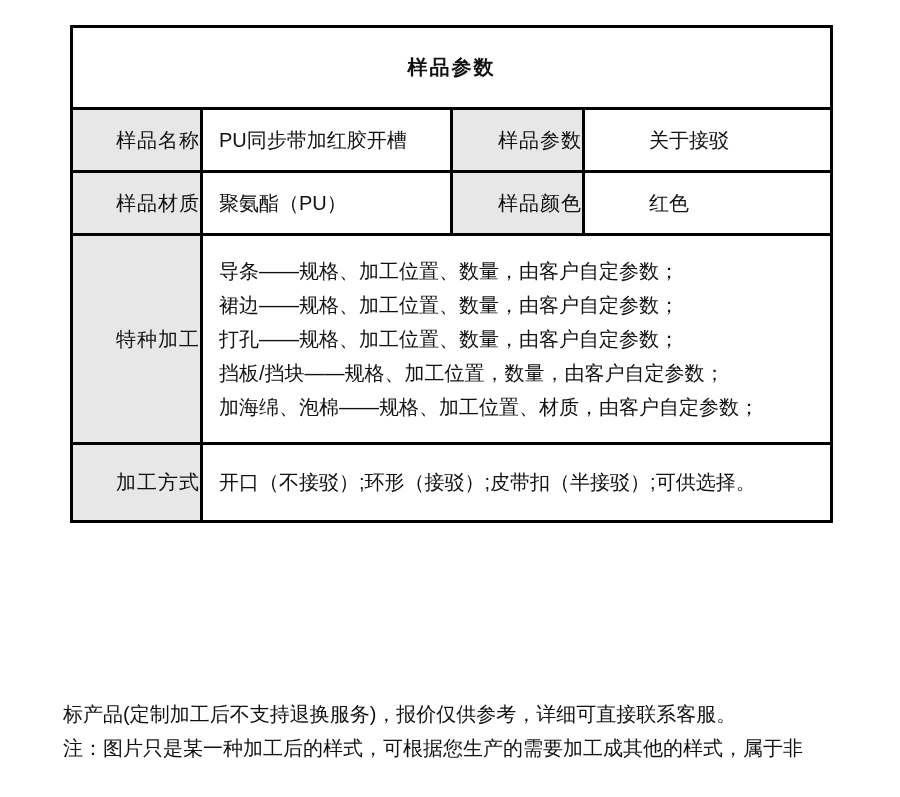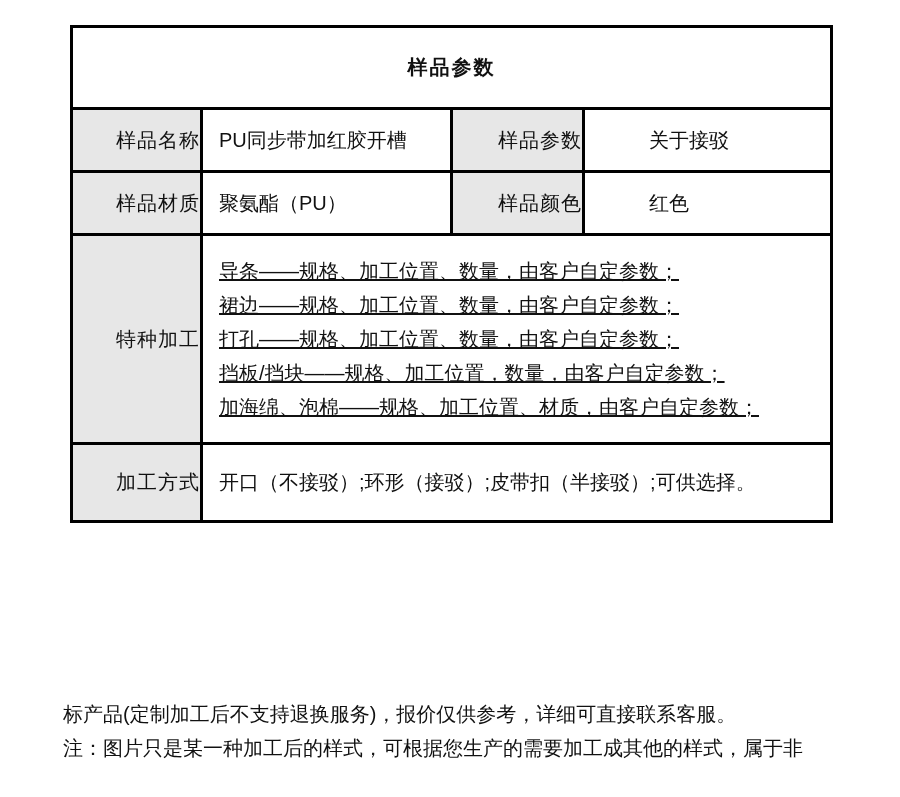--- a/index.html
+++ b/index.html
@@ -51,21 +51,21 @@
     padding-left: 64px;
   }
   tr.row-quad    td { height: 63px; }
   tr.row-pair-a  td { height: 83px; }
   tr.row-special td { height: 207px; }
   tr.row-last    td { height: 78px; }
   td.multi-cell {
     padding: 18px 16px;
     line-height: 34px;
   }
-  td.multi-cell div { white-space: nowrap; text-decoration: underline; }
+  td.multi-cell div { white-space: nowrap; }
   .footnote {
     position: absolute;
     left: 63px;
     top: 697px;
     width: 780px;
     font-size: 20px;
     line-height: 34px;
     color: #111111;
   }
 </style>

